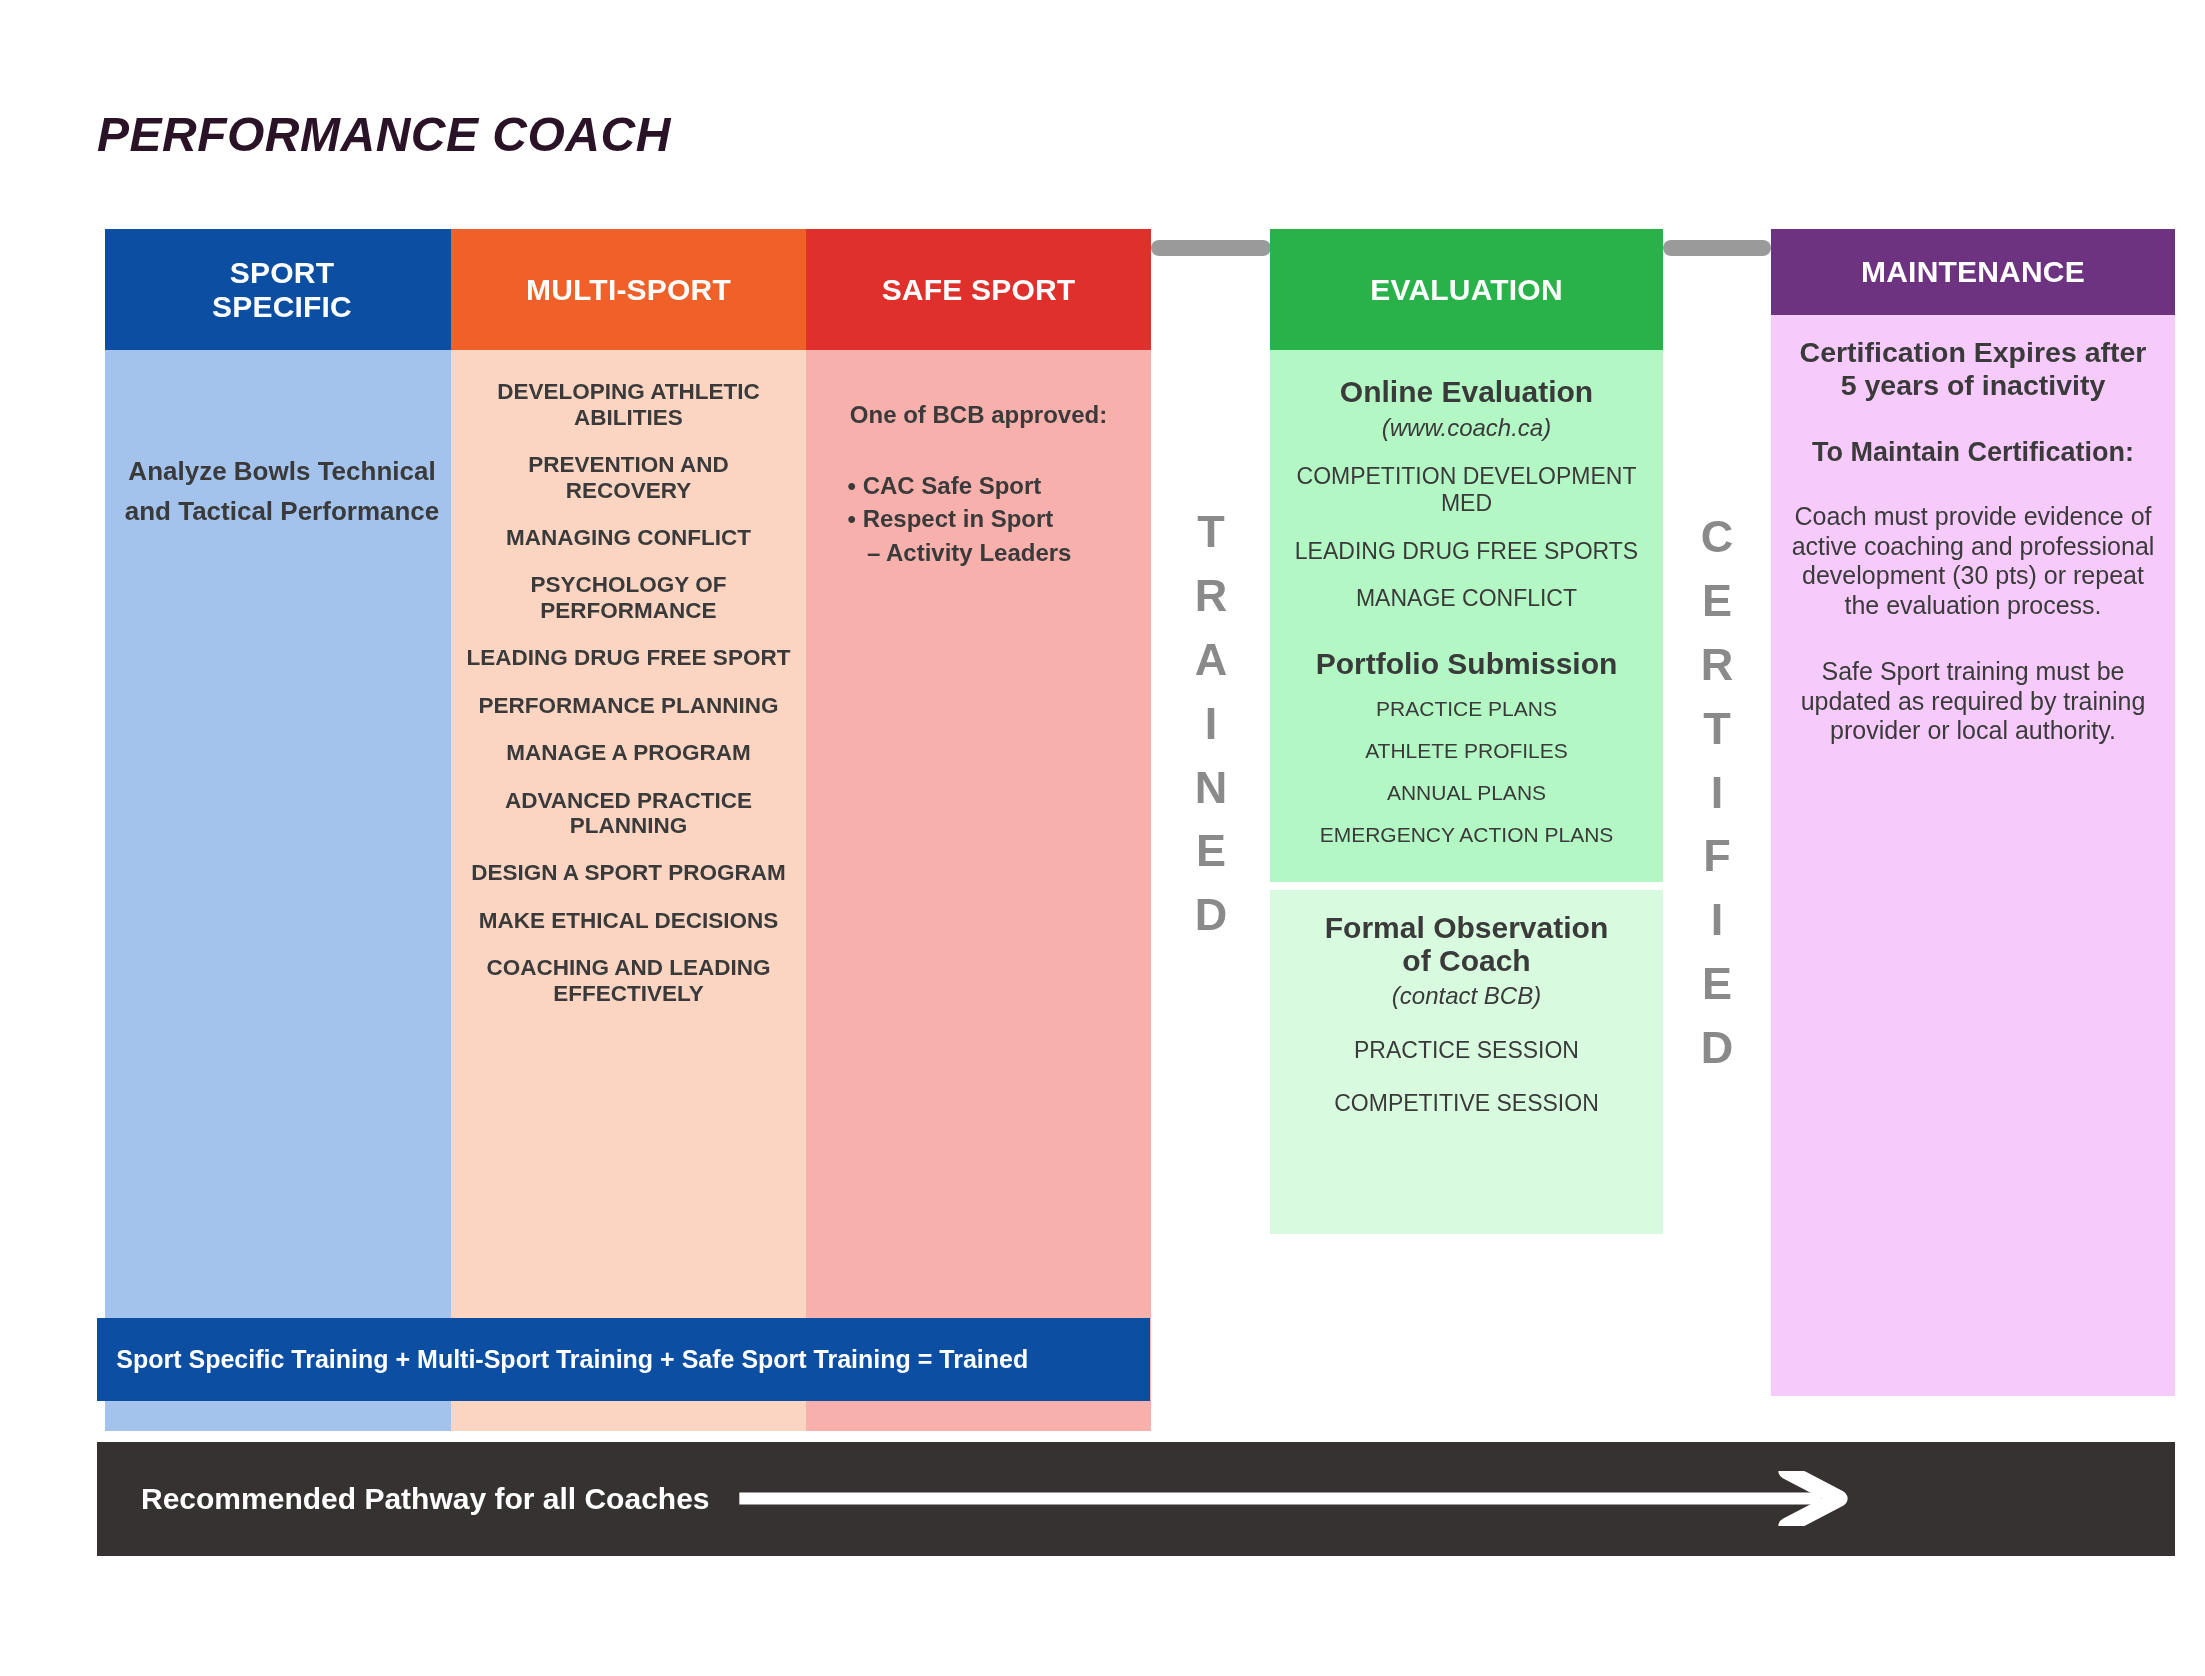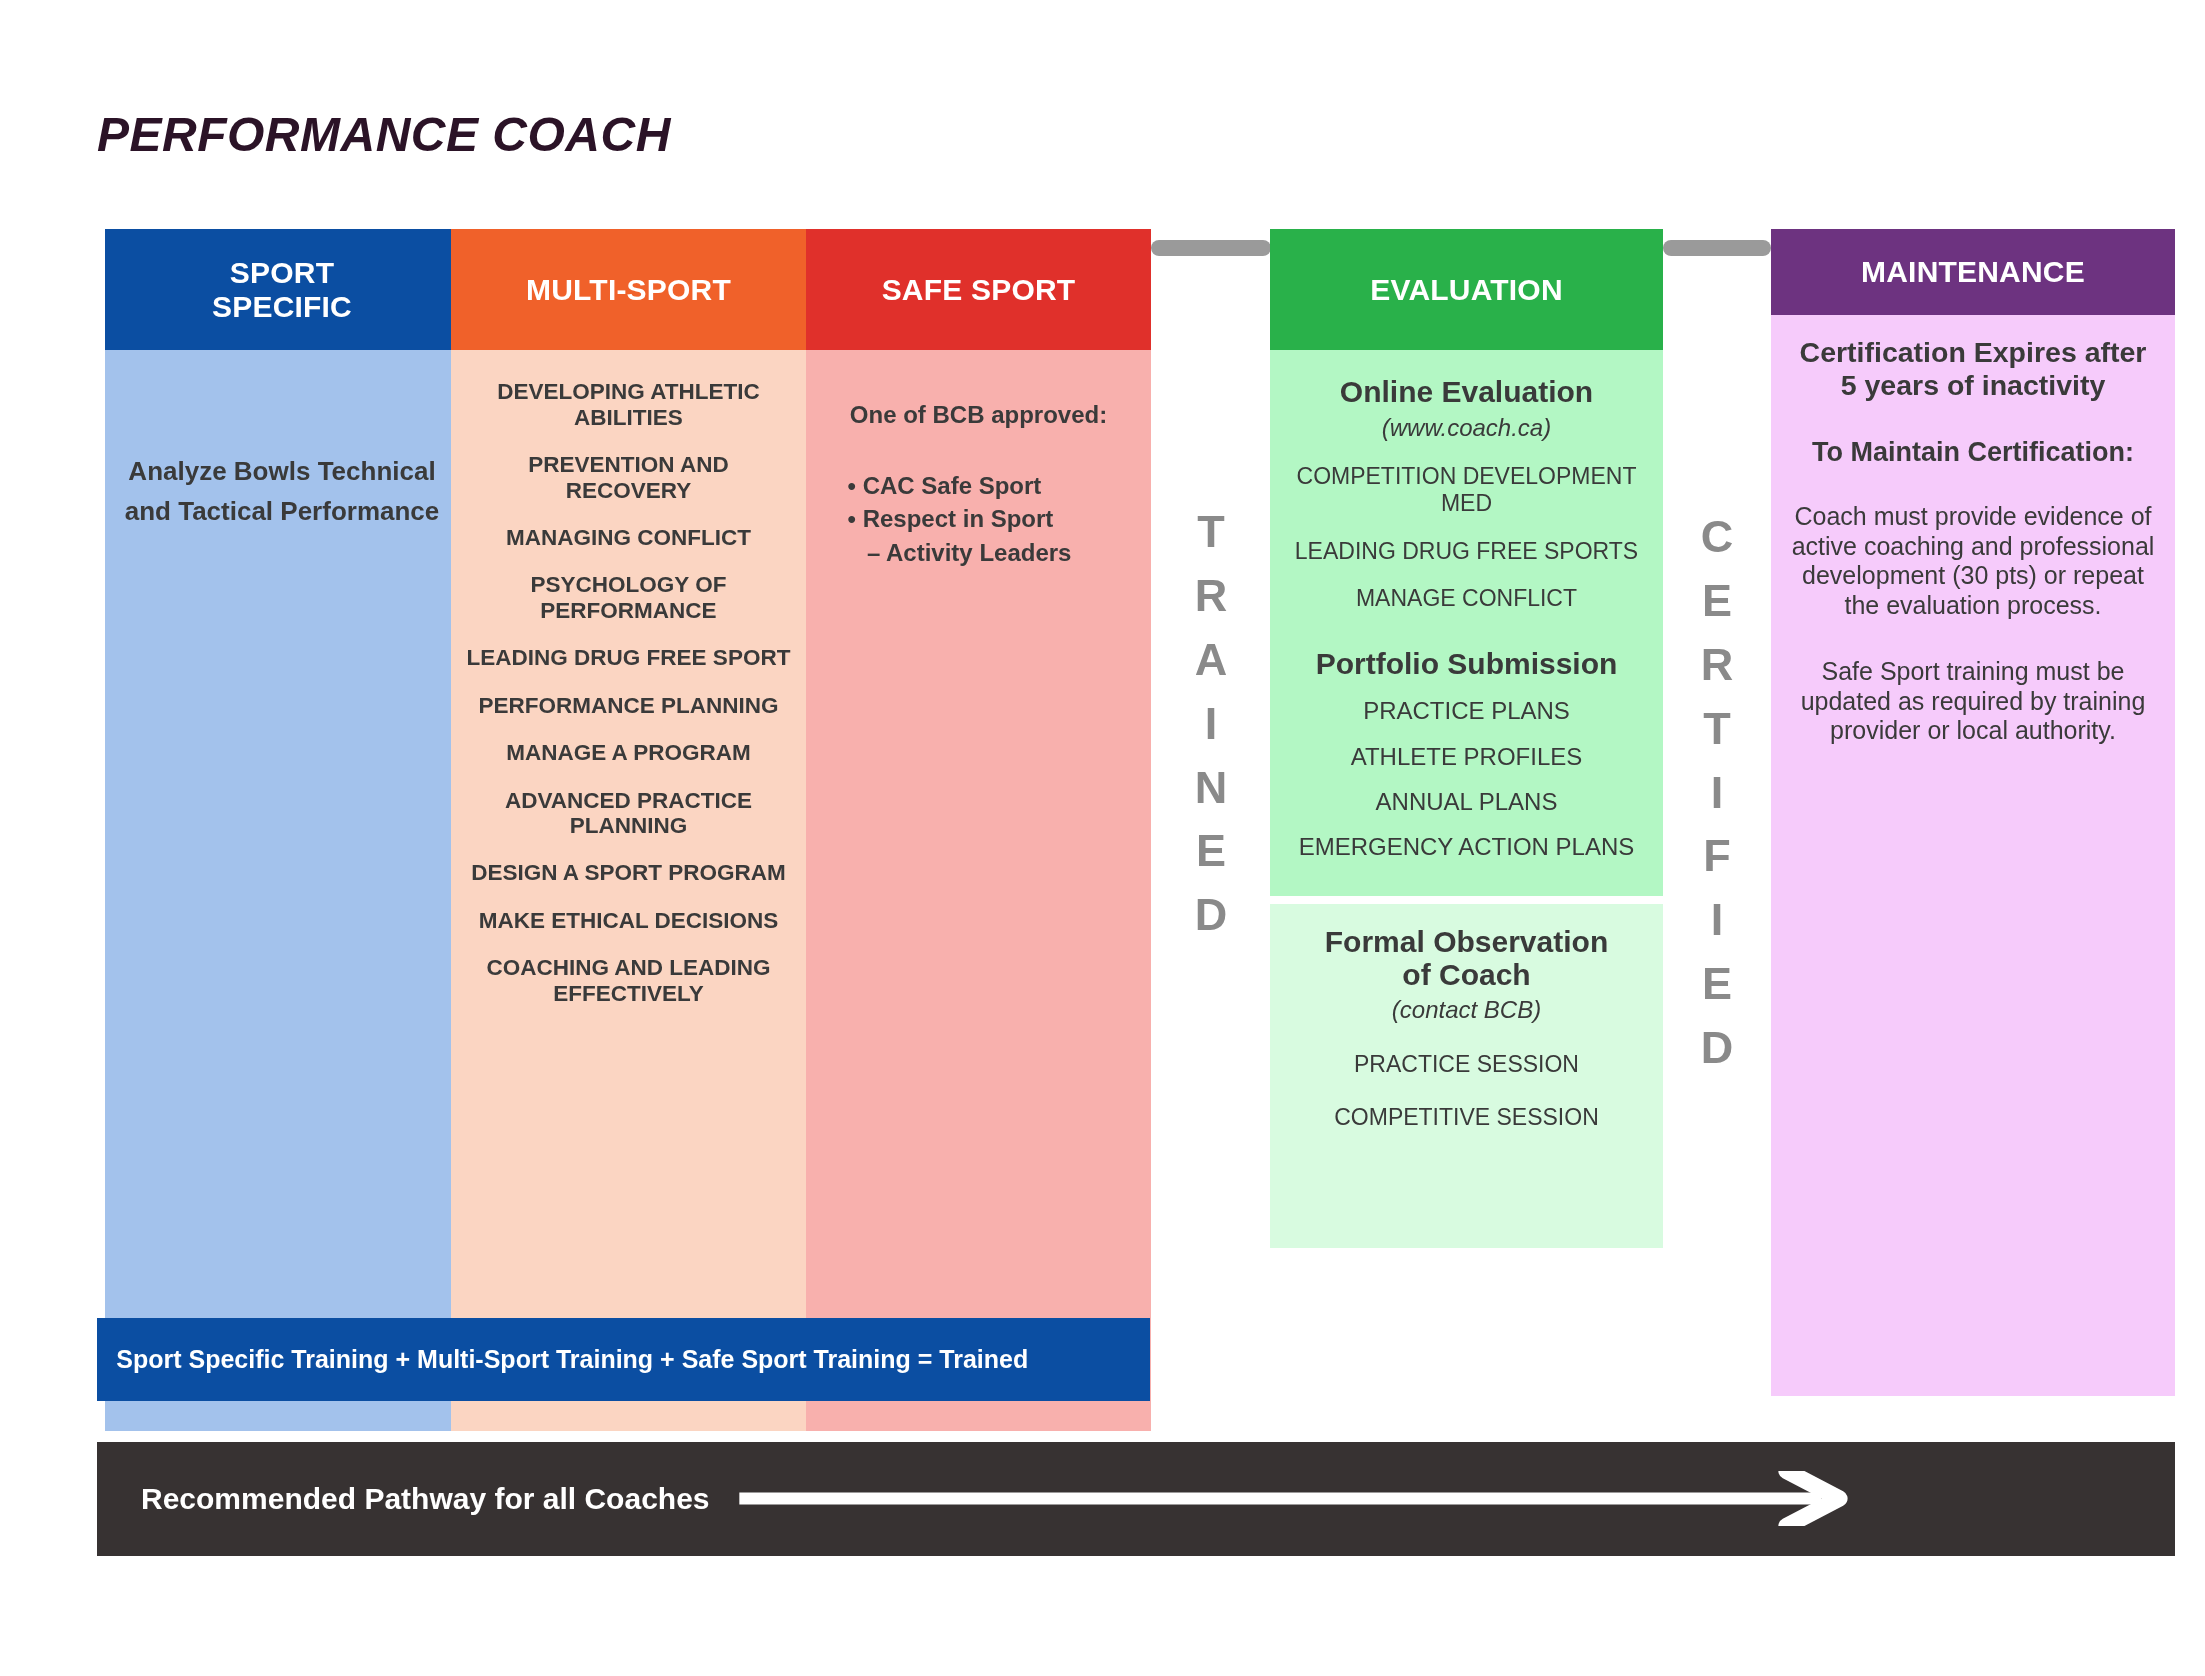--- a/index.html
+++ b/index.html
@@ -90,21 +90,21 @@
   .eval-block{
     box-sizing:border-box;width:100%;text-align:center;color:#3a3a3a;
   }
   #eval-upper{background:#b3f7c4;padding:25px 8.3px 35px 8.3px;}
   #eval-gapline{height:7.4px;background:#ffffff;}
   #eval-lower{background:#d8fbe0;padding:21px 8.3px 0 8.3px;height:344px;text-align:center;}
   .eval-h{font-size:30px;font-weight:bold;line-height:1.1;}
   .eval-sub{font-size:24px;font-style:italic;line-height:1.2;margin-top:5.5px;}
   .eval-li{font-size:23px;line-height:1.16;margin-top:21px;}
   .eval-h2{font-size:30px;font-weight:bold;line-height:1.1;margin-top:35px;}
-  .eval-li2{font-size:24px;line-height:1.16;margin-top:17.5px;}
+  .eval-li2{font-size:21px;line-height:1.16;margin-top:17.5px;}
   .eval-li3{font-size:23px;line-height:1.16;margin-top:26px;}
 
   
   #col-maintenance{left:1771px;top:229px;width:404px;}
   #col-maintenance .col-head{height:86px;background:#6d3380;}
   #col-maintenance .col-body{
     background:#f6cbfb;height:1081px;justify-content:flex-start;
     padding:21px 18.4px 0 18.4px;
   }
   .mt-h{font-size:28.5px;font-weight:bold;line-height:1.16;color:#3a3a3a;}

